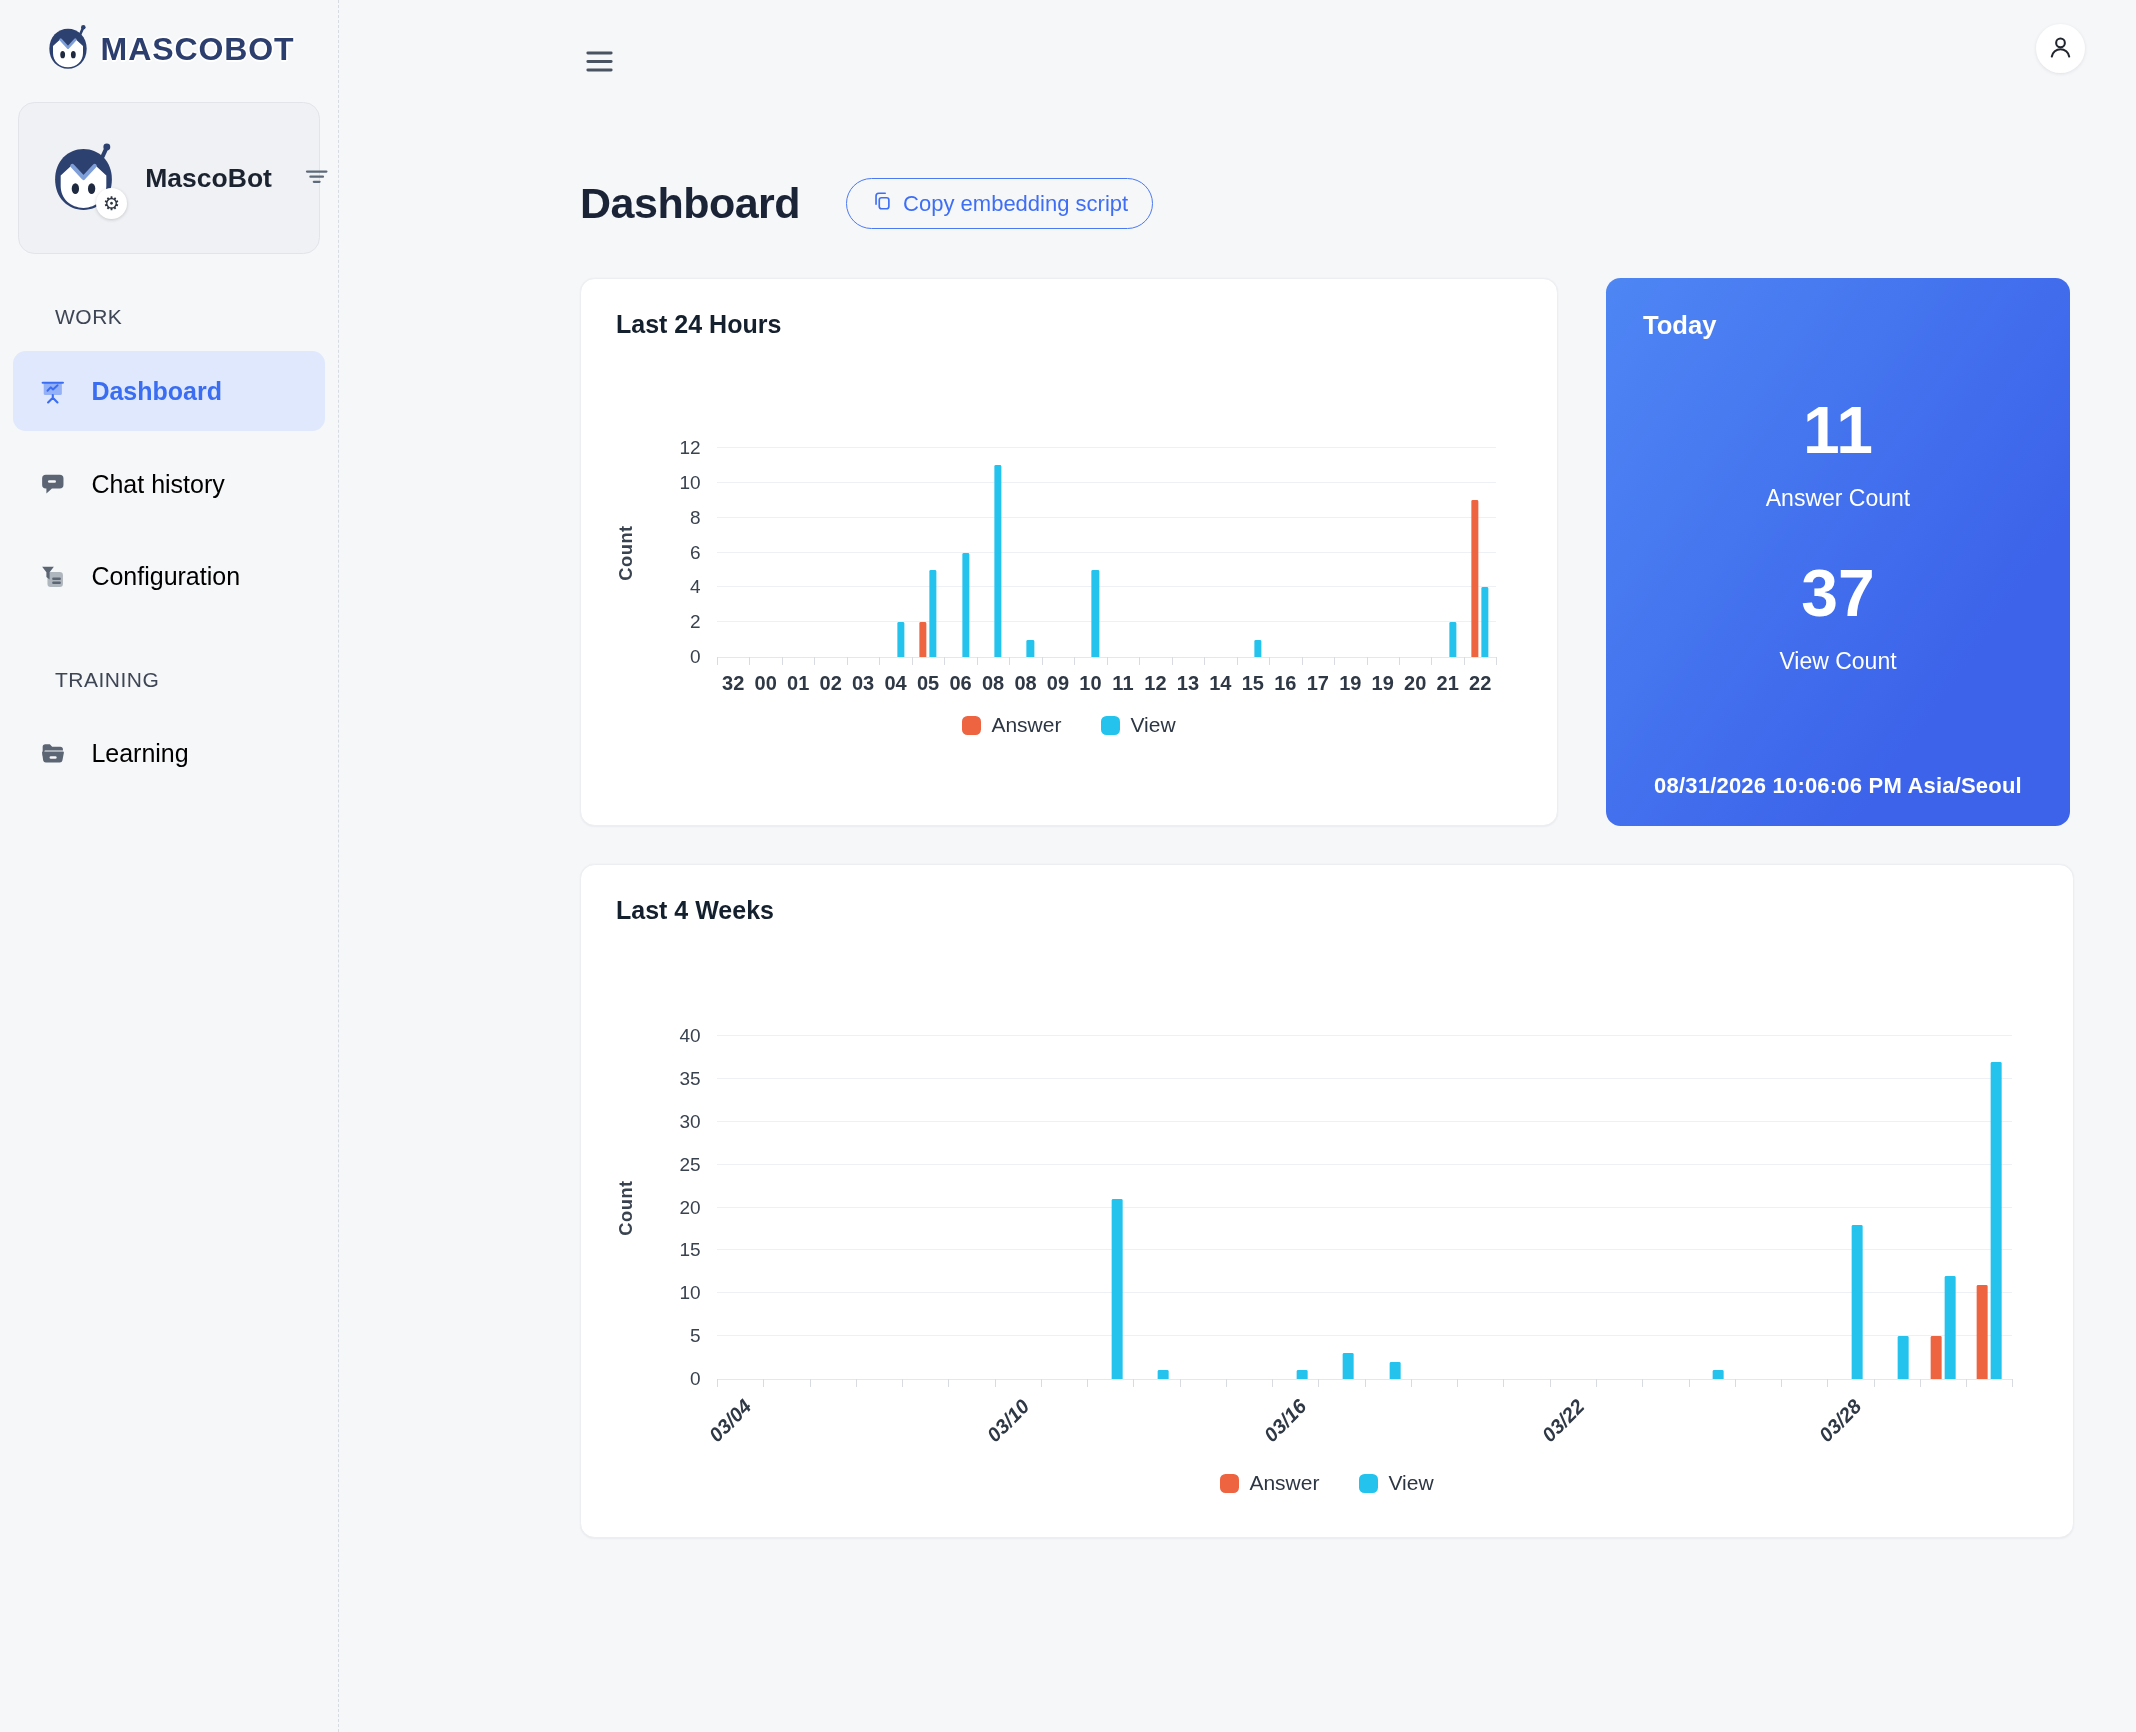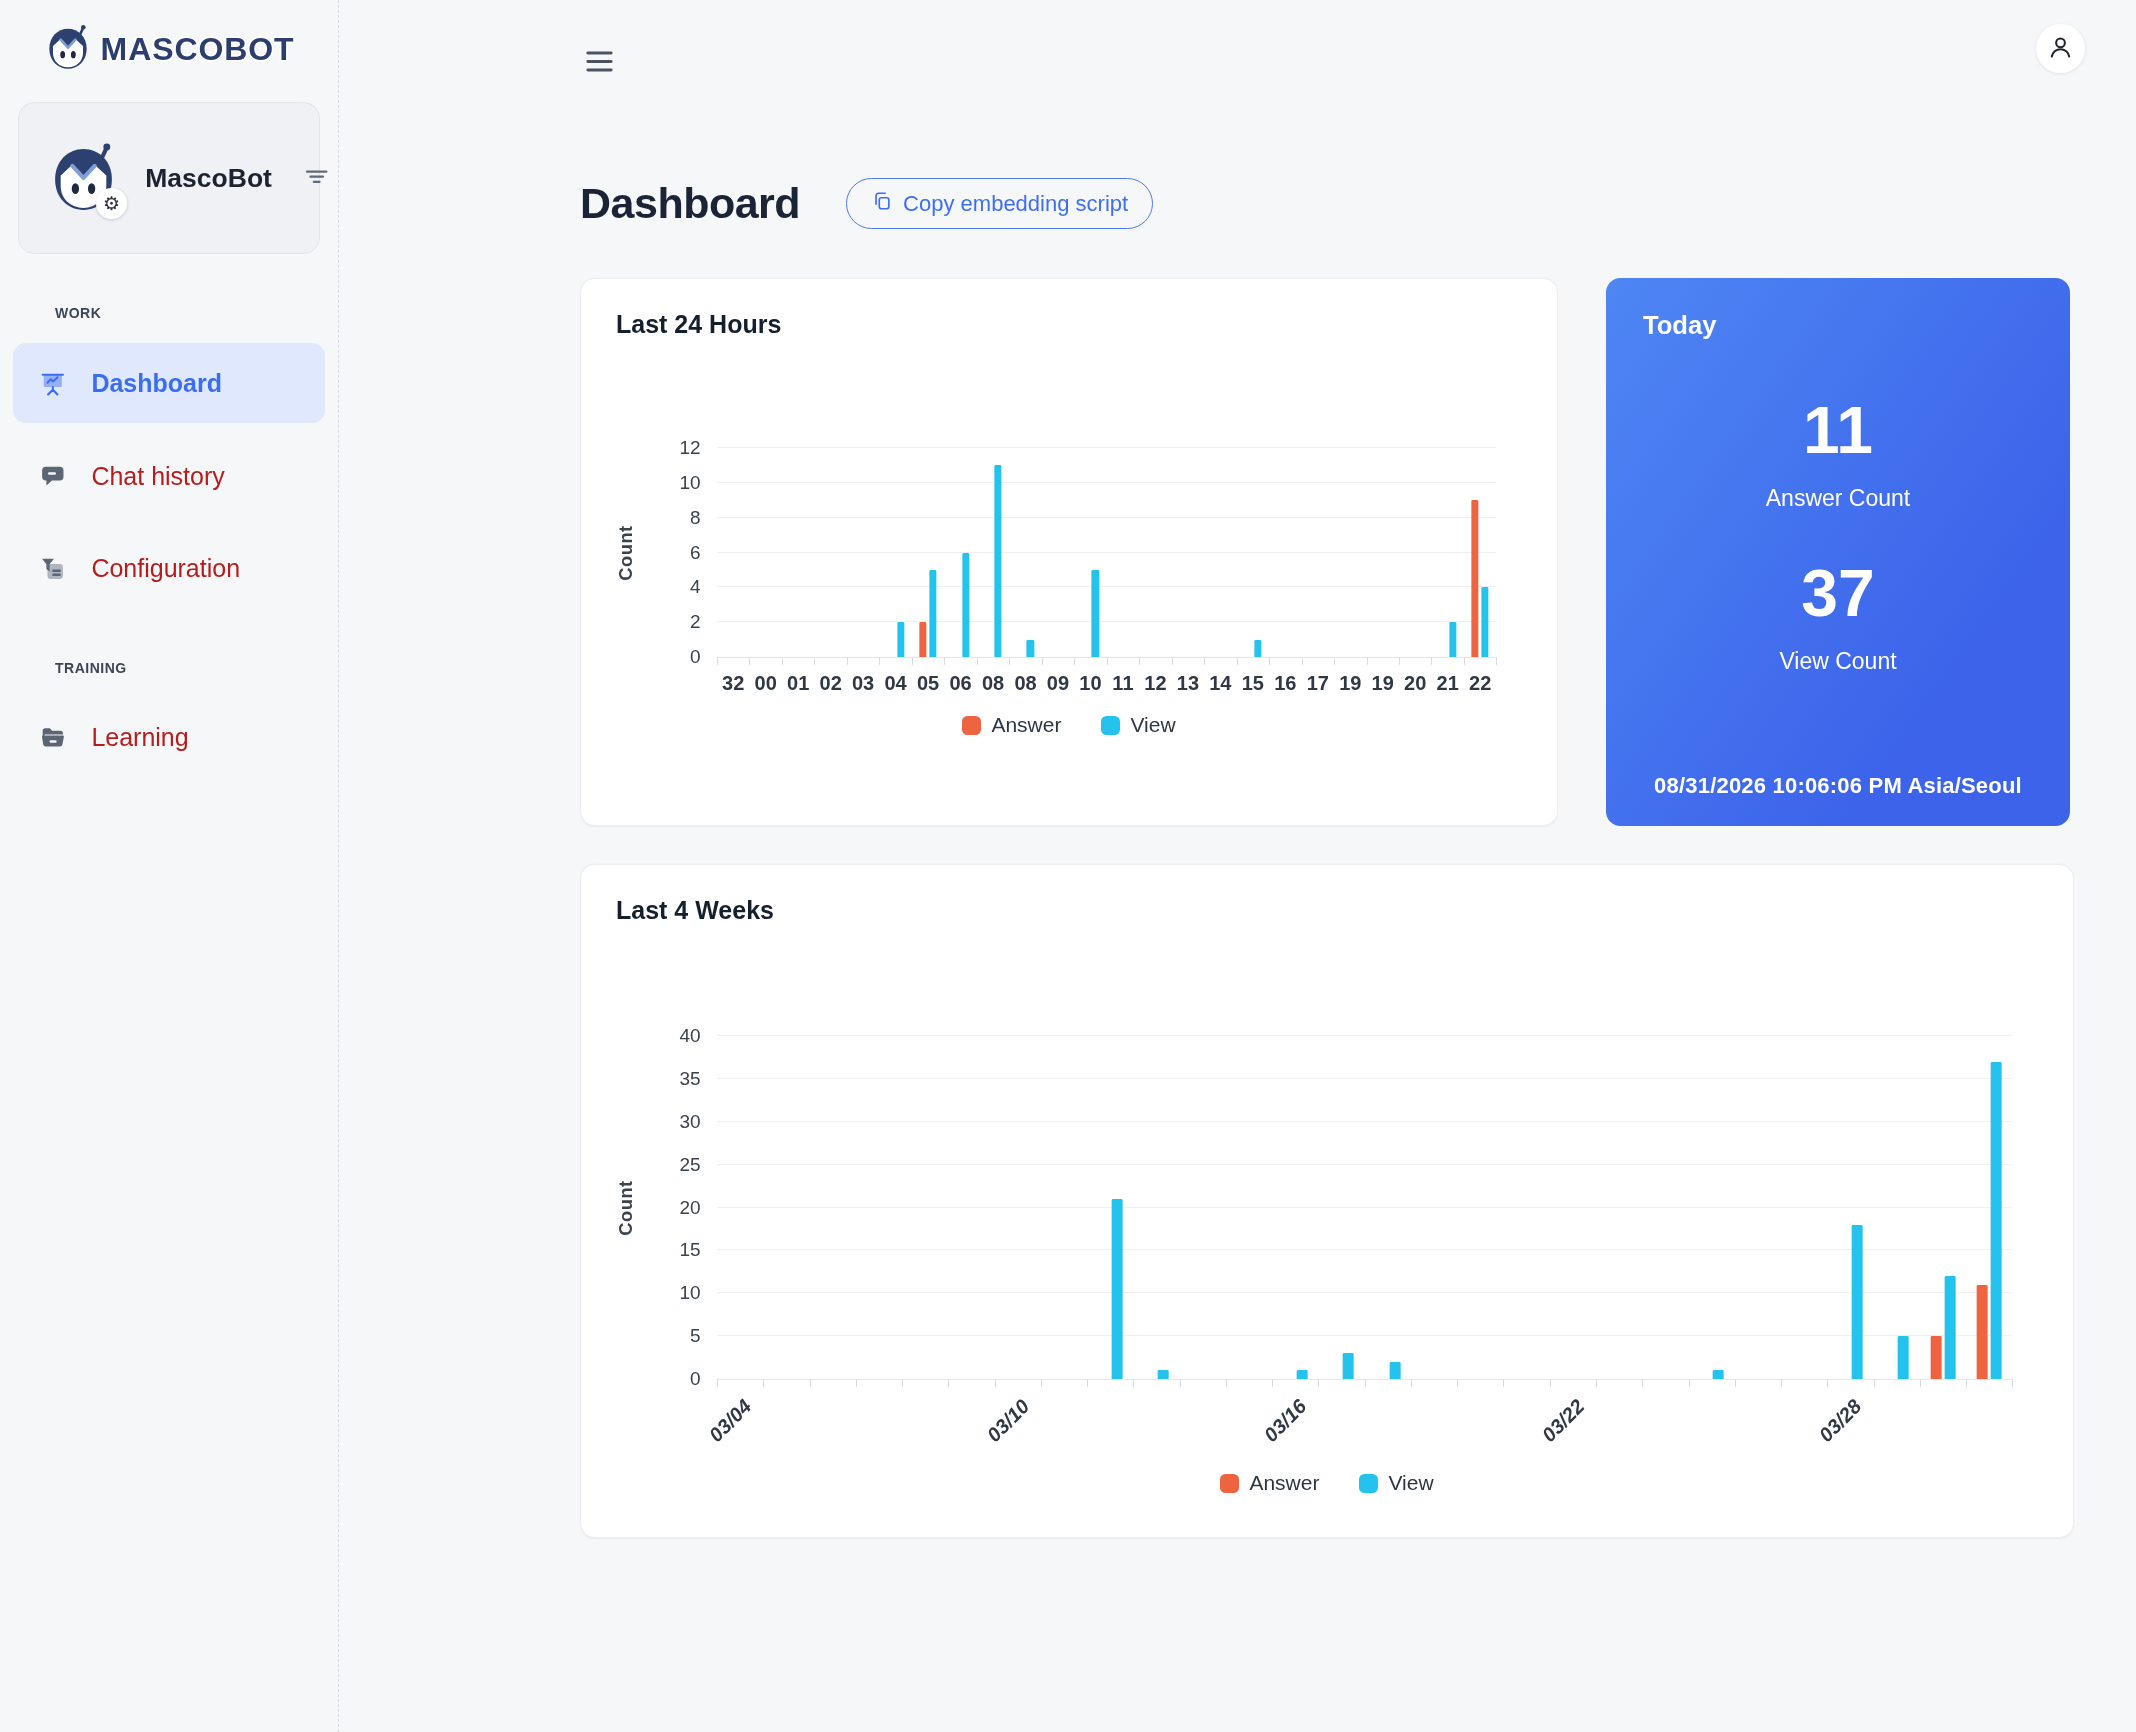--- a/index.html
+++ b/index.html
@@ -15,24 +15,24 @@
 
   .bot-card { margin:27.4px 18.3px 0; height:152px; background:#eff1f4; border:0.9px solid #e2e4ea; border-radius:16.4px;
     padding:0 27.4px; display:flex; align-items:center; gap:25.6px; cursor:pointer; }
   .avatar-wrap { position:relative; width:73px; height:73px; flex:0 0 73px; }
   .gear-badge { position:absolute; right:-7.3px; bottom:-3.7px; width:31px; height:31px; border-radius:50%; background:#fff;
     box-shadow:0 0.9px 3.7px rgba(0,0,0,.18); display:flex; align-items:center; justify-content:center;
     font-size:19px; color:#2e3540; line-height:1; }
   .bot-name { flex:1; font-size:26.5px; font-weight:700; color:#1c2330; }
   .filter-btn { background:none; border:none; cursor:pointer; padding:5.5px; display:flex; }
 
-  .section-label { margin:51px 0 0 55px; font-size:14px; font-weight:700; letter-spacing:0.5px; color:#3e4655; }
+  .section-label { margin:51px 0 0 55px; font-size:21px; font-weight:400; letter-spacing:0.5px; color:#3e4655; }
   .nav { margin-top:22px; }
   .nav-item { margin:0 12.8px 12.8px; height:80px; border-radius:12.8px; display:flex; align-items:center; gap:25.6px;
-    padding:0 27.4px; font-size:25px; color:#b91c1c; cursor:pointer; }
+    padding:0 27.4px; font-size:25px; color:#000000; cursor:pointer; }
   .nav-item .nicon { width:25.6px; height:25.6px; flex:0 0 25.6px; color:#5c6574; }
   .nav-item.active { background:#dfe8fc; color:#3a6df2; font-weight:600; }
   .nav-item.active .nicon { color:#3a6df2; }
 
   
   .main { flex:1; padding:40px 62px 0 241px; position:relative; }
   .hamburger { background:none; border:none; cursor:pointer; padding:5.5px 3.7px; display:block; }
   .avatar-btn { position:absolute; top:24px; right:51px; width:49px; height:49px; border-radius:50%; background:#fff;
     box-shadow:0 0.9px 3.7px rgba(20,30,50,.10); border:none; cursor:pointer; display:flex; align-items:center; justify-content:center; }
 

